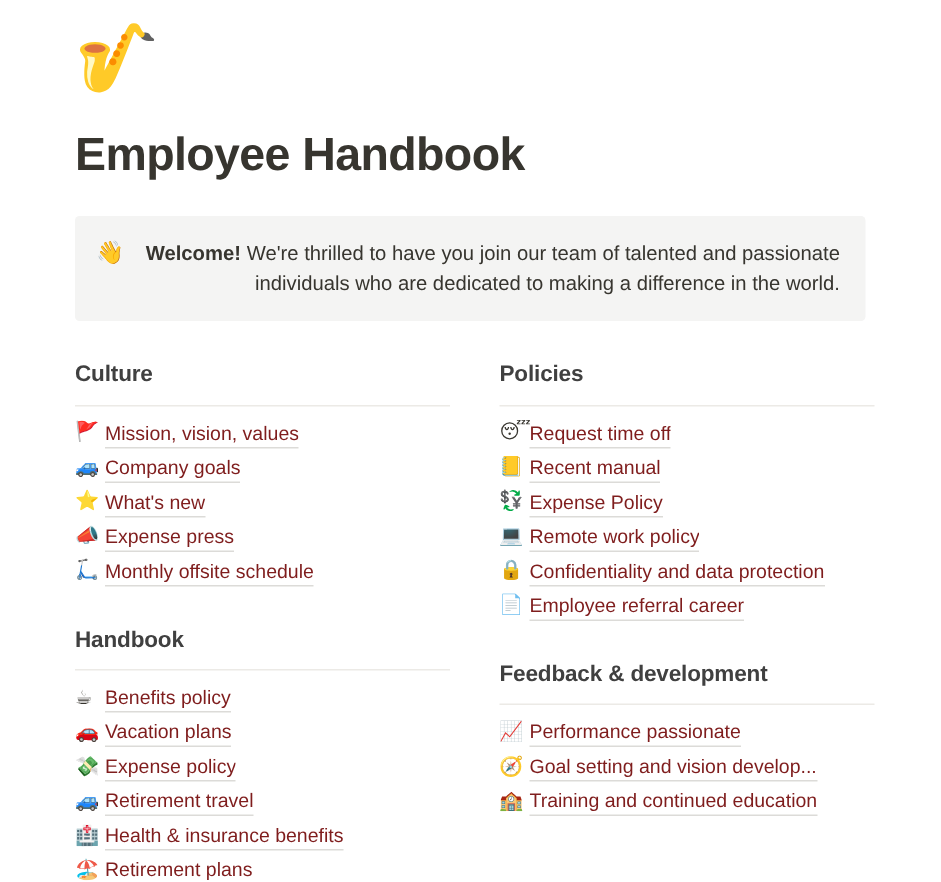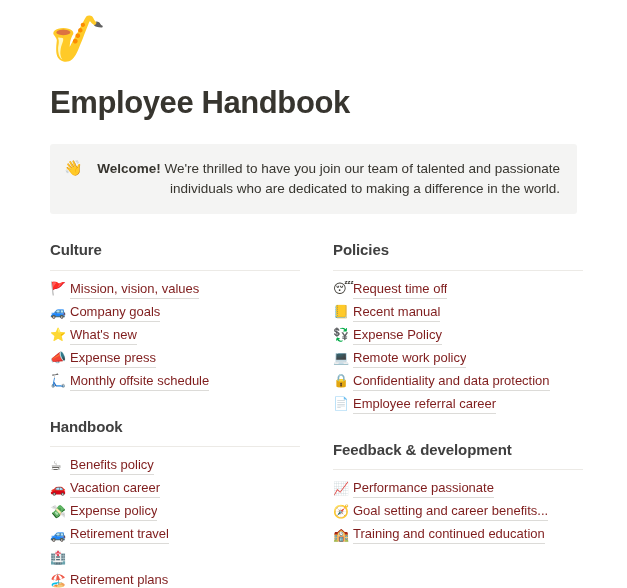--- a/index.html
+++ b/index.html
@@ -173,32 +173,33 @@
         <div class="section">
           <h2 class="section-heading">Handbook</h2>
           <hr class="section-divider">
           <ul class="link-list">
             <li class="link-item">
               <span class="link-emoji">☕</span>
               <span class="link-label">Benefits policy</span>
             </li>
             <li class="link-item">
               <span class="link-emoji">🚗</span>
-              <span class="link-label">Vacation career</span>
+              <span class="link-label">Vacation plans</span>
             </li>
             <li class="link-item">
               <span class="link-emoji">💸</span>
               <span class="link-label">Expense policy</span>
             </li>
             <li class="link-item">
               <span class="link-emoji">🚙</span>
               <span class="link-label">Retirement travel</span>
             </li>
             <li class="link-item">
               <span class="link-emoji">🏥</span>
+              <span class="link-label">Health &amp; insurance benefits</span>
             </li>
             <li class="link-item">
               <span class="link-emoji">🏖️</span>
               <span class="link-label">Retirement plans</span>
             </li>
           </ul>
         </div>
       </div>
     <div class="col right" id="col-right">
         <div class="section">
@@ -234,21 +235,21 @@
         <div class="section">
           <h2 class="section-heading">Feedback &amp; development</h2>
           <hr class="section-divider">
           <ul class="link-list">
             <li class="link-item">
               <span class="link-emoji">📈</span>
               <span class="link-label">Performance passionate</span>
             </li>
             <li class="link-item">
               <span class="link-emoji">🧭</span>
-              <span class="link-label">Goal setting and career benefits...</span>
+              <span class="link-label">Goal setting and vision develop...</span>
             </li>
             <li class="link-item">
               <span class="link-emoji">🏫</span>
               <span class="link-label">Training and continued education</span>
             </li>
             <li class="link-item"></li>
           </ul>
         </div>
       </div>
   </div>

